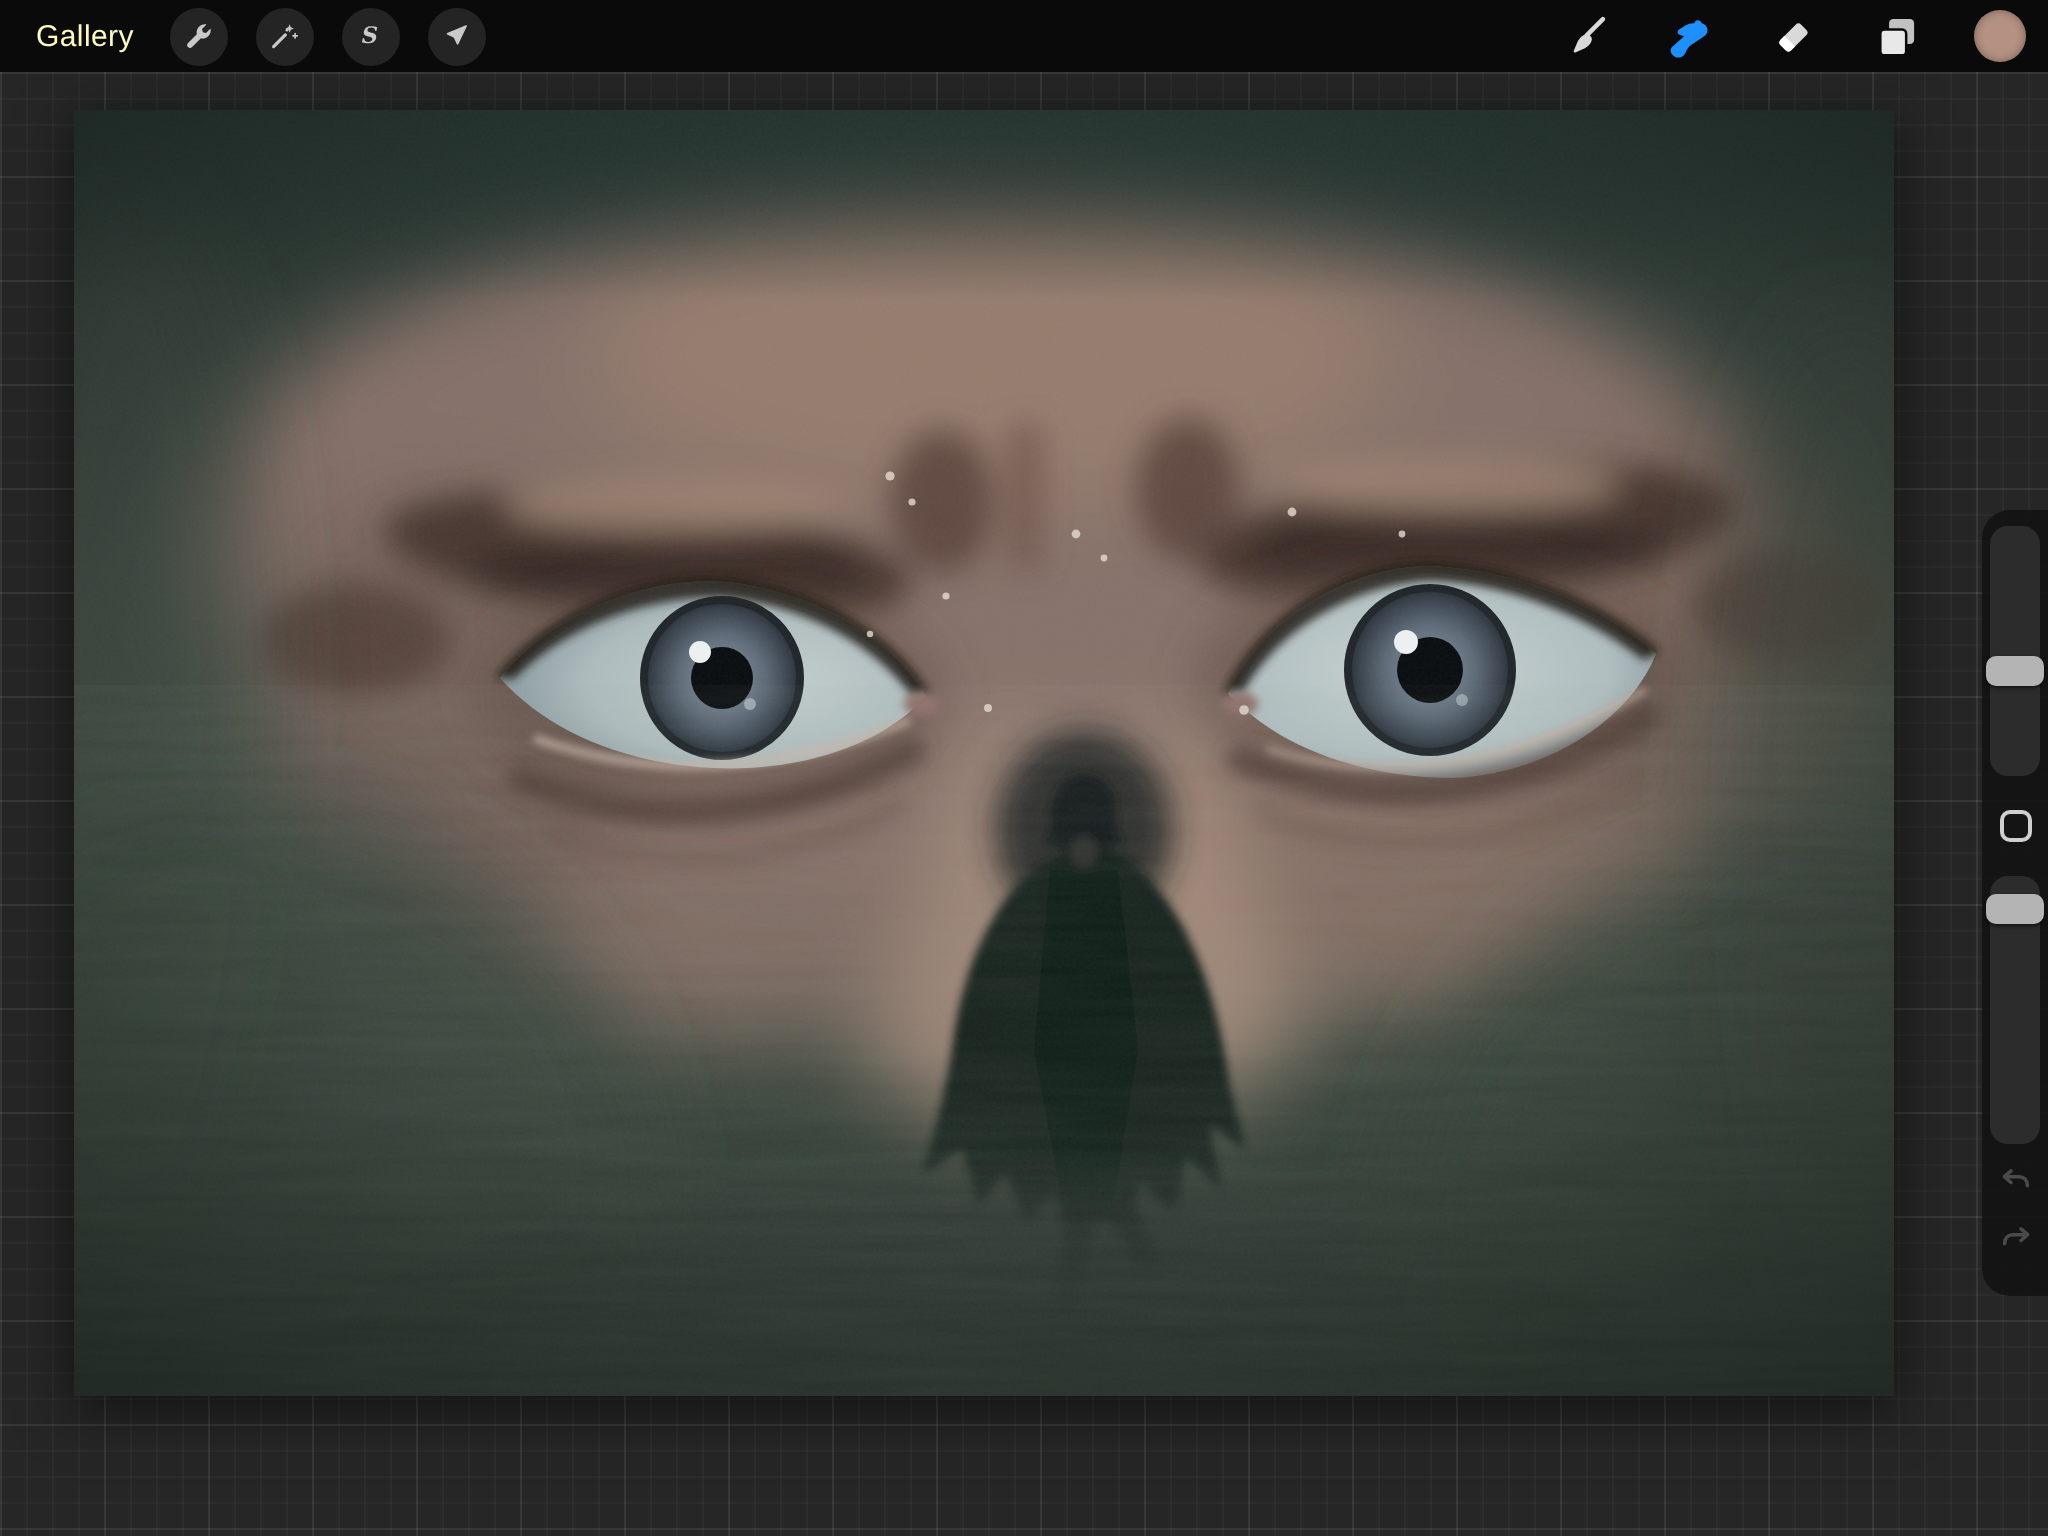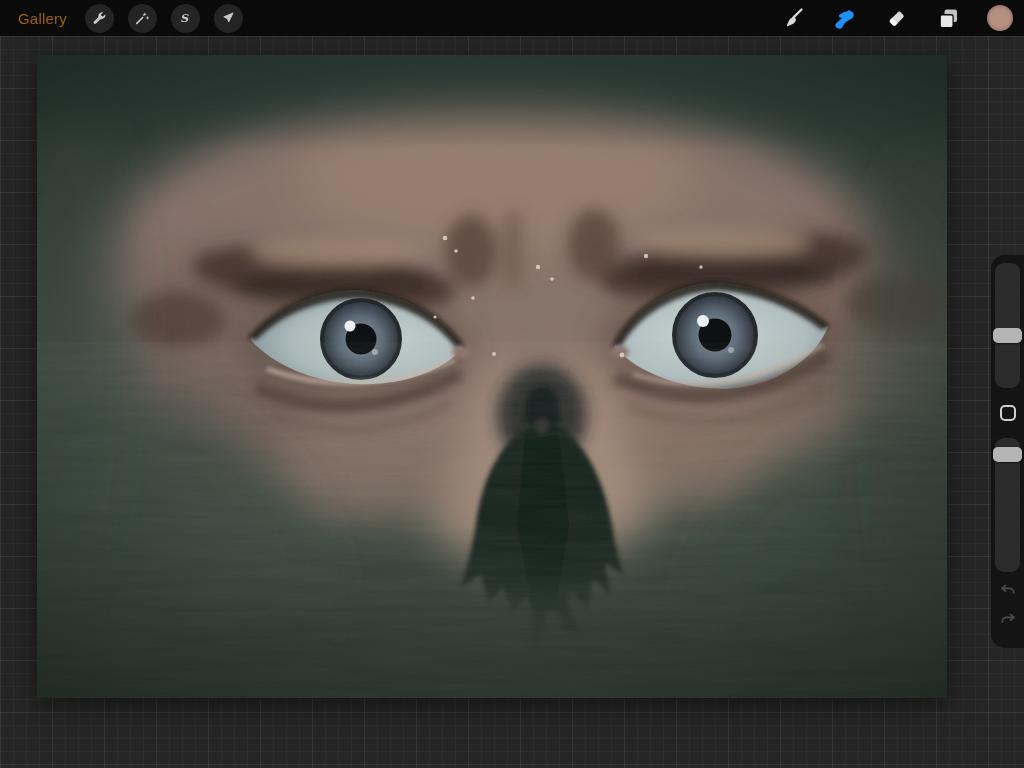--- a/index.html
+++ b/index.html
@@ -8,21 +8,21 @@
     background:#070707;
     font-family:"Liberation Sans", sans-serif;
     -webkit-font-smoothing:antialiased;
   }
   
   .topbar{
     position:absolute;top:0;left:0;width:1024px;height:36px;
     background:#0a0a0a;display:flex;align-items:center;z-index:5;
   }
   .gallery-btn{
-    margin-left:14px;font-size:15px;color:#a16207;letter-spacing:.2px;
+    margin-left:14px;font-size:15px;color:#fef9c3;letter-spacing:.2px;
     background:none;border:none;padding:2px 4px;font-family:inherit;cursor:default;
   }
   .tool-circle{
     width:29px;height:29px;border-radius:50%;background:#242424;
     display:flex;align-items:center;justify-content:center;
     margin-left:14px;border:none;padding:0;cursor:default;
   }
   .tool-circle svg{display:block;}
   .right-tools{margin-left:auto;display:flex;align-items:center;gap:26px;padding-right:11px;}
   .flat-tool{background:none;border:none;padding:0;width:26px;height:26px;

